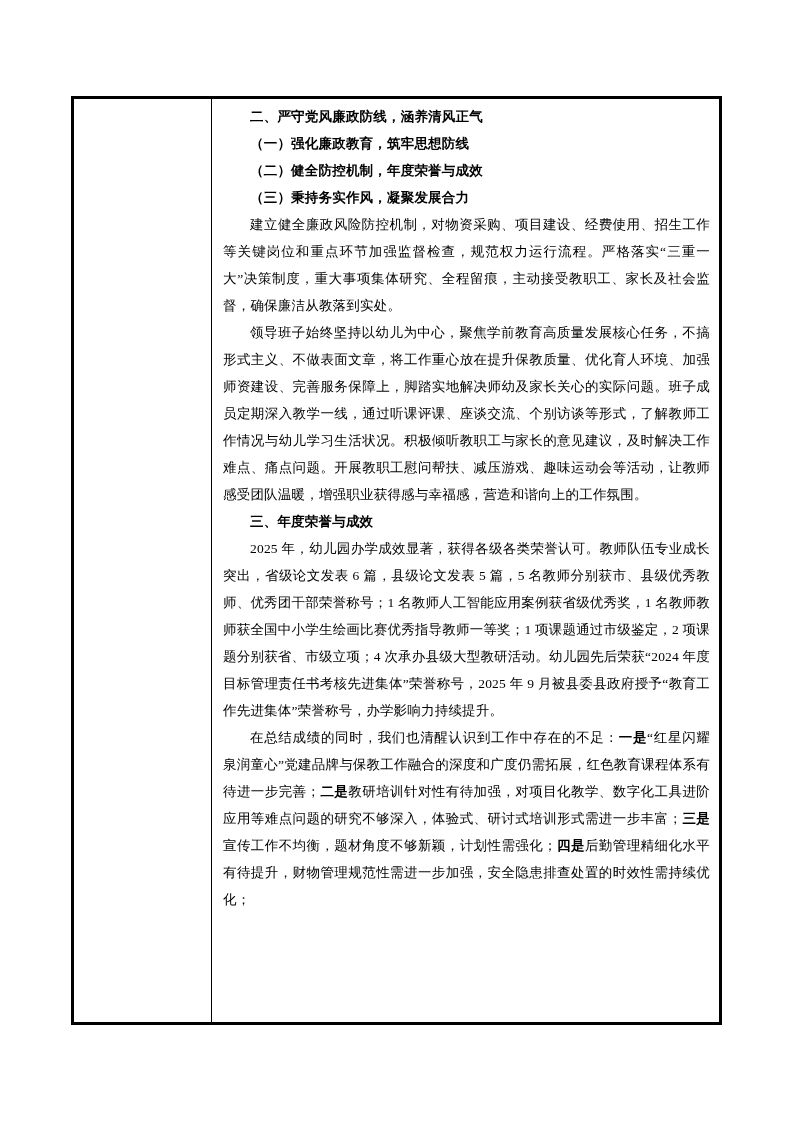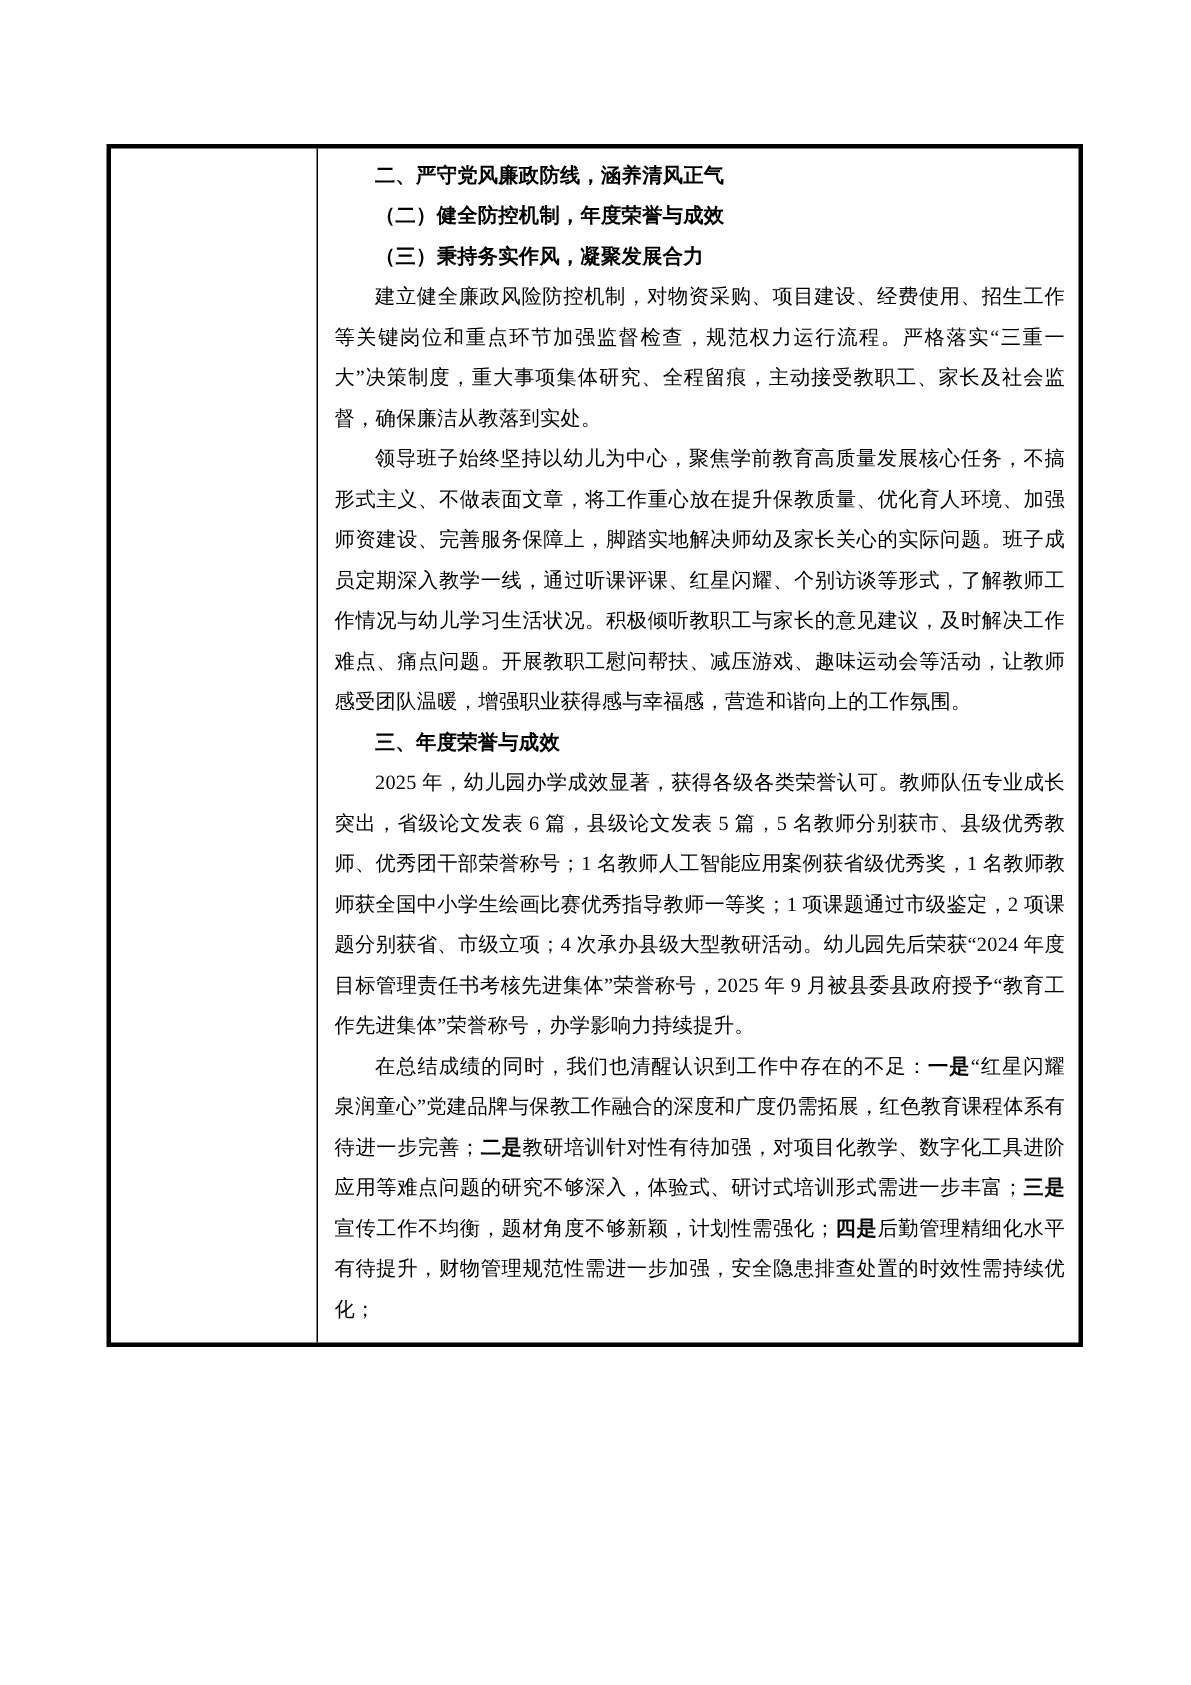--- a/index.html
+++ b/index.html
@@ -13,21 +13,21 @@
     height: 1123px;
     background: #ffffff;
     overflow: hidden;
     font-family: "Liberation Serif", serif;
   }
   .doc-table {
     position: absolute;
     left: 71px;
     top: 96px;
     width: 651px;
-    height: 802px;
+    height: 929px;
     border: 3px solid #000000;
     box-sizing: border-box;
     display: flex;
     background: #ffffff;
   }
   .cell-left {
     width: 138px;
     flex: 0 0 138px;
     border-right: 1px solid #000000;
     box-sizing: border-box;
@@ -64,23 +64,24 @@
 </style>
 </head>
 <body>
 
 <div class="page">
   <div class="doc-table">
     <div class="cell-left"></div>
     <div class="cell-right">
       <div id="doc-content">
           <div class="block h-major"><span class="run">二、严守党风廉政防线，涵养清风正气</span></div>
+          <div class="block h-sub"><span class="run-bold">（一）强化廉政教育，筑牢思想防线</span></div>
           <div class="block h-sub"><span class="run-bold">（二）健全防控机制，年度荣誉与成效</span></div>
           <div class="block h-sub"><span class="run-bold">（三）秉持务实作风，凝聚发展合力</span></div>
           <div class="block para"><span class="run">建立健全廉政风险防控机制，对物资采购、项目建设、经费使用、招生工作等关键岗位和重点环节加强监督检查，规范权力运行流程。严格落实“三重一大”决策制度，重大事项集体研究、全程留痕，主动接受教职工、家长及社会监督，确保廉洁从教落到实处。</span></div>
-          <div class="block para"><span class="run">领导班子始终坚持以幼儿为中心，聚焦学前教育高质量发展核心任务，不搞形式主义、不做表面文章，将工作重心放在提升保教质量、优化育人环境、加强师资建设、完善服务保障上，脚踏实地解决师幼及家长关心的实际问题。班子成员定期深入教学一线，通过听课评课、红星闪耀、个别访谈等形式，了解教师工作情况与幼儿学习生活状况。积极倾听教职工与家长的意见建议，及时解决工作难点、痛点问题。开展教职工慰问帮扶、减压游戏、趣味运动会等活动，让教师感受团队温暖，增强职业获得感与幸福感，营造和谐向上的工作氛围。</span></div>
+          <div class="block para"><span class="run">领导班子始终坚持以幼儿为中心，聚焦学前教育高质量发展核心任务，不搞形式主义、不做表面文章，将工作重心放在提升保教质量、优化育人环境、加强师资建设、完善服务保障上，脚踏实地解决师幼及家长关心的实际问题。班子成员定期深入教学一线，通过听课评课、座谈交流、个别访谈等形式，了解教师工作情况与幼儿学习生活状况。积极倾听教职工与家长的意见建议，及时解决工作难点、痛点问题。开展教职工慰问帮扶、减压游戏、趣味运动会等活动，让教师感受团队温暖，增强职业获得感与幸福感，营造和谐向上的工作氛围。</span></div>
           <div class="block h-major"><span class="run">三、年度荣誉与成效</span></div>
           <div class="block para"><span class="run">2025 年，幼儿园办学成效显著，获得各级各类荣誉认可。教师队伍专业成长突出，省级论文发表 6 篇，县级论文发表 5 篇，5 名教师分别获市、县级优秀教师、优秀团干部荣誉称号；1 名教师人工智能应用案例获省级优秀奖，1 名教师教师获全国中小学生绘画比赛优秀指导教师一等奖；1 项课题通过市级鉴定，2 项课题分别获省、市级立项；4 次承办县级大型教研活动。幼儿园先后荣获“2024 年度目标管理责任书考核先进集体”荣誉称号，2025 年 9 月被县委县政府授予“教育工作先进集体”荣誉称号，办学影响力持续提升。</span></div>
           <div class="block para"><span class="run">在总结成绩的同时，我们也清醒认识到工作中存在的不足：</span><span class="run-bold">一是</span><span class="run">“红星闪耀 泉润童心”党建品牌与保教工作融合的深度和广度仍需拓展，红色教育课程体系有待进一步完善；</span><span class="run-bold">二是</span><span class="run">教研培训针对性有待加强，对项目化教学、数字化工具进阶应用等难点问题的研究不够深入，体验式、研讨式培训形式需进一步丰富；</span><span class="run-bold">三是</span><span class="run">宣传工作不均衡，题材角度不够新颖，计划性需强化；</span><span class="run-bold">四是</span><span class="run">后勤管理精细化水平有待提升，财物管理规范性需进一步加强，安全隐患排查处置的时效性需持续优化；</span></div>
         </div>
     </div>
   </div>
 </div>
 
 </body></html>

